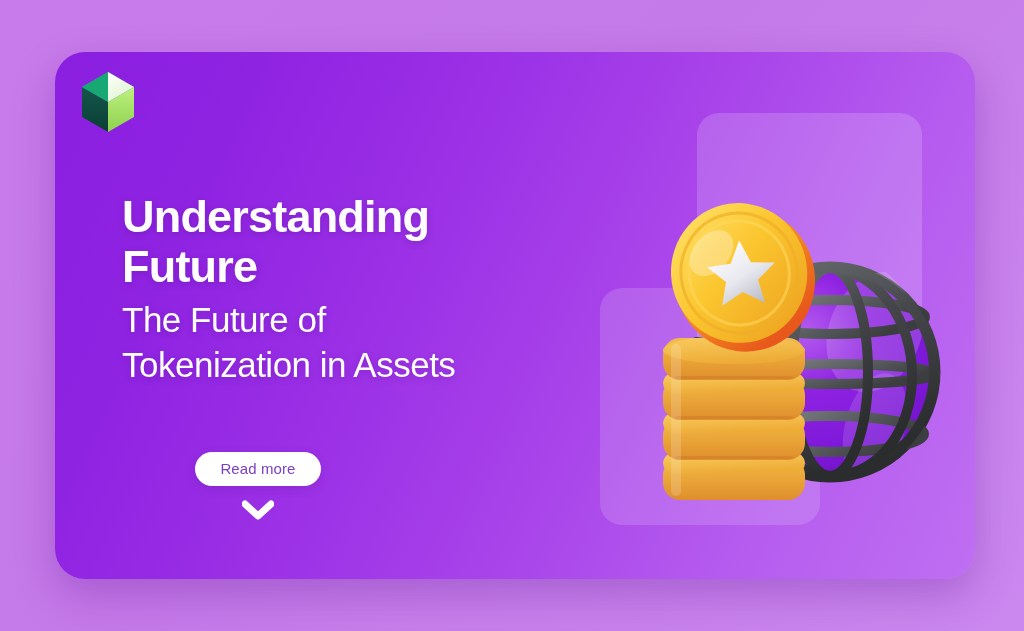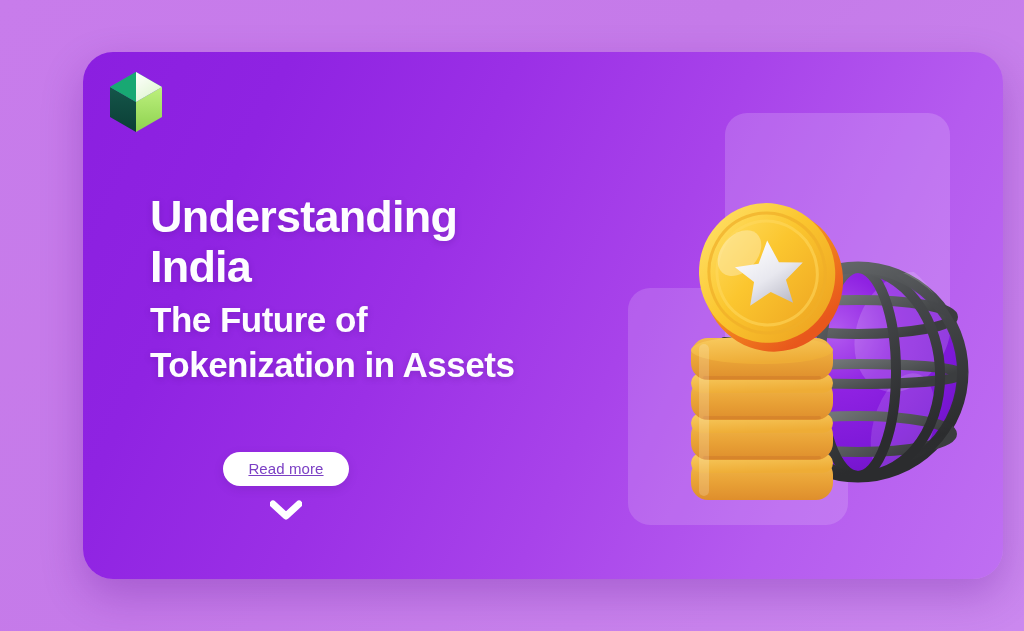--- a/index.html
+++ b/index.html
@@ -16,54 +16,52 @@
   
   .hero-card{
     position:absolute;
     left:55px; top:52px; width:920px; height:527px;
     border-radius:30px;
     background:linear-gradient(115deg,
         #8b1fe0 0%, #8f23e2 18%, #9b30e6 38%,
         #a843ea 58%, #b55bef 78%, #bf6ff2 100%);
     box-shadow:0 16px 40px rgba(95,20,150,.30);
     overflow:hidden;
-    margin-left:28px;
   }
 
   
   .deco{ position:absolute; background:rgba(255,255,255,.17); border-radius:22px; }
   .deco-top{ left:642px; top:61px; width:225px; height:245px; }
   .deco-bottom{ left:545px; top:236px; width:220px; height:237px;
                 background:rgba(255,255,255,.15); }
 
   
   .logo{ position:absolute; left:24px; top:18px; width:58px; height:64px; }
   .logo svg{ display:block; width:100%; height:100%; }
 
   
   .copy{ position:absolute; left:67px; top:140px; width:480px; }
   .headline{
     color:#fdfdff; font-weight:700; font-size:45px; line-height:50px;
     letter-spacing:-.8px; text-shadow:0 2px 6px rgba(70,10,120,.25);
   }
   .subhead{
-    color:#fdfdff; font-weight:700; font-size:35px; line-height:45px;
+    color:#fdfdff; font-weight:400; font-size:35px; line-height:45px;
     letter-spacing:-.5px; margin-top:5px;
     text-shadow:0 2px 6px rgba(70,10,120,.25);
   }
 
   
   .cta-wrap{ position:absolute; left:103px; top:400px; width:200px; text-align:center; }
   .cta{
     display:inline-block; background:#ffffff; color:#7b3fc4;
     font-size:15px; font-weight:400; letter-spacing:.1px;
     padding:8px 25px 9px; border-radius:20px; border:none;
     font-family:"Liberation Sans", sans-serif; cursor:pointer;
     box-shadow:0 3px 10px rgba(80,20,130,.18);
-    text-decoration:underline;
   }
   .chev{ display:block; margin:14px auto 0; width:32px; height:20px; }
 
   
   .illus{ position:absolute; left:520px; top:110px; width:390px; height:370px; }
   .illus svg{ display:block; width:100%; height:100%; overflow:visible; }
 </style>
 </head>
 <body>
 
@@ -99,21 +97,21 @@
         <polygon points="3,17 29,32 29,62 3,47" fill="url(#gLeft)"></polygon>
         <polygon points="29,32 55,17 55,47 29,62" fill="url(#gRight)"></polygon>
         <polygon points="29,2 3,17 29,32" fill="#18a873"></polygon>
         <polygon points="29,2 55,17 29,32" fill="url(#gTopRight)"></polygon>
       </svg>
     </div>
 
     <div class="copy">
       <div class="headline">
         <div>Understanding</div>
-        <div>India</div>
+        <div>Future</div>
       </div>
       <div class="subhead">
         <div>The Future of</div>
         <div>Tokenization in Assets</div>
       </div>
     </div>
 
     <div class="cta-wrap">
       <button class="cta">Read more</button>
       <svg class="chev" viewBox="0 0 32 20">

